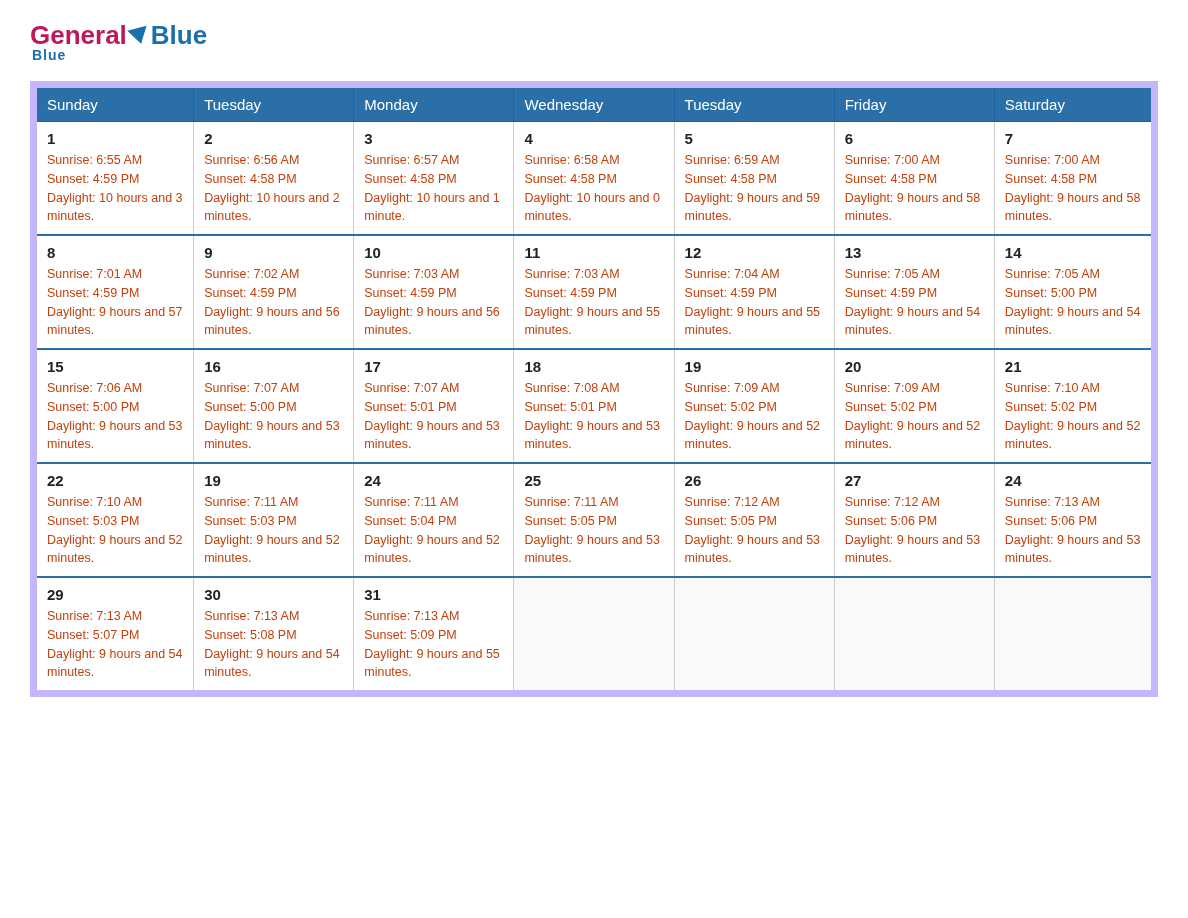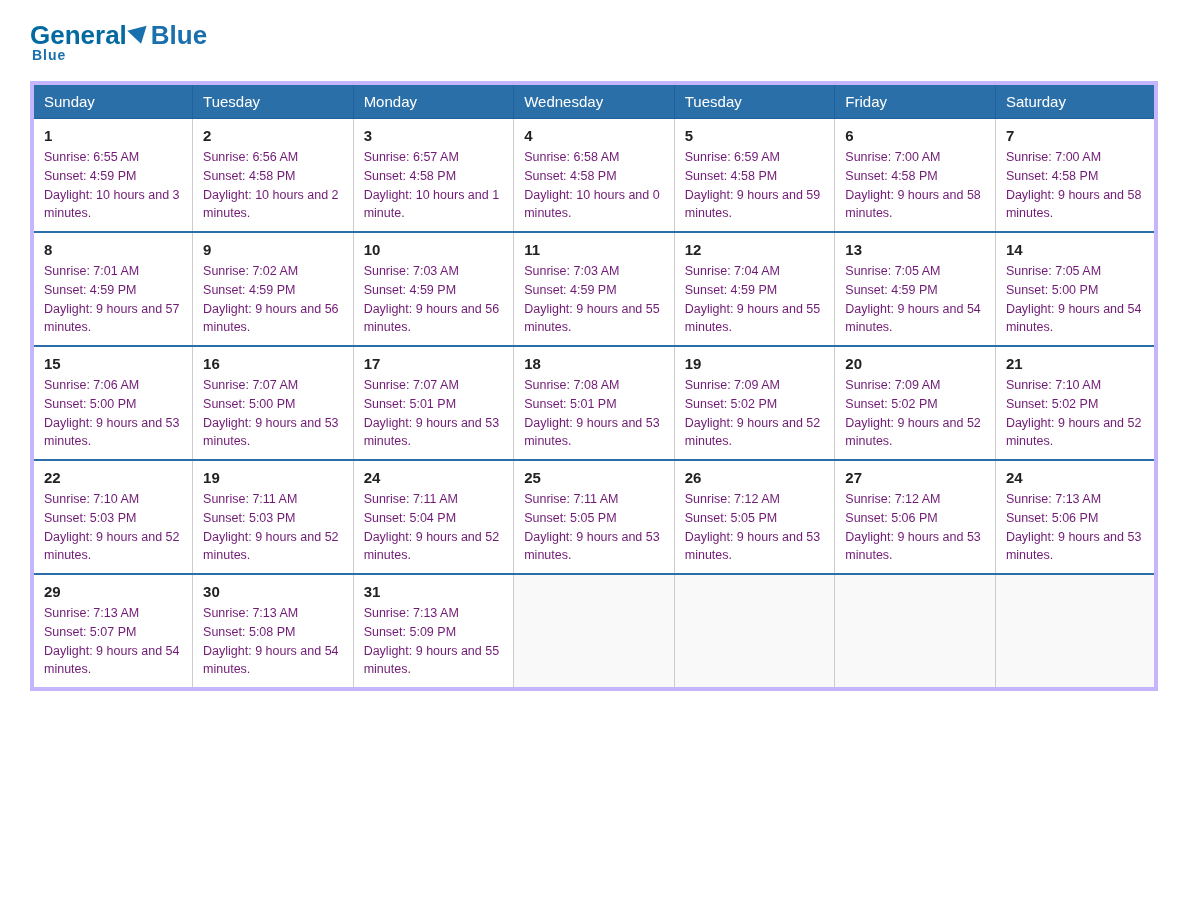--- a/index.html
+++ b/index.html
@@ -20,21 +20,21 @@
       flex-direction: column;
       align-items: flex-start;
     }
     .logo-text {
       display: flex;
       align-items: center;
       font-size: 26px;
       font-weight: bold;
       color: #333;
     }
-    .logo-general { color: #0369a1; }
+    .logo-general { color: #be185d; }
     .logo-blue { color: #1a6fad; }
     .logo-triangle {
       width: 0; height: 0;
       border-left: 10px solid transparent;
       border-right: 10px solid transparent;
       border-top: 16px solid #1a6fad;
       margin: 0 2px;
       transform: rotate(-15deg);
       display: inline-block;
     }
@@ -58,21 +58,21 @@
     }
     .title-block h2 {
       font-size: 20px;
       font-weight: normal;
       color: #555;
       margin-top: 4px;
     }
     .calendar {
       width: 100%;
       border-collapse: collapse;
-      border: 4px solid #c4b5fd;
+      border: 7px solid #c4b5fd;
     }
     .calendar th {
       background-color: #2a6fa8;
       color: #fff;
       font-size: 15px;
       font-weight: normal;
       padding: 8px 10px;
       border: 1px solid #2060a0;
       text-align: left;
     }
@@ -87,21 +87,21 @@
     }
     .day-num {
       font-size: 15px;
       font-weight: bold;
       color: #222;
       display: block;
       margin-bottom: 4px;
     }
     .day-info {
       font-size: 12.5px;
-      color: #701a75;
+      color: #c2410c;
       line-height: 1.5;
     }
     .calendar tr:not(:last-child) td {
       border-bottom: 2px solid #2a6fa8;
     }
   </style>
 </head>
 <body>
 
 <div class="header">

